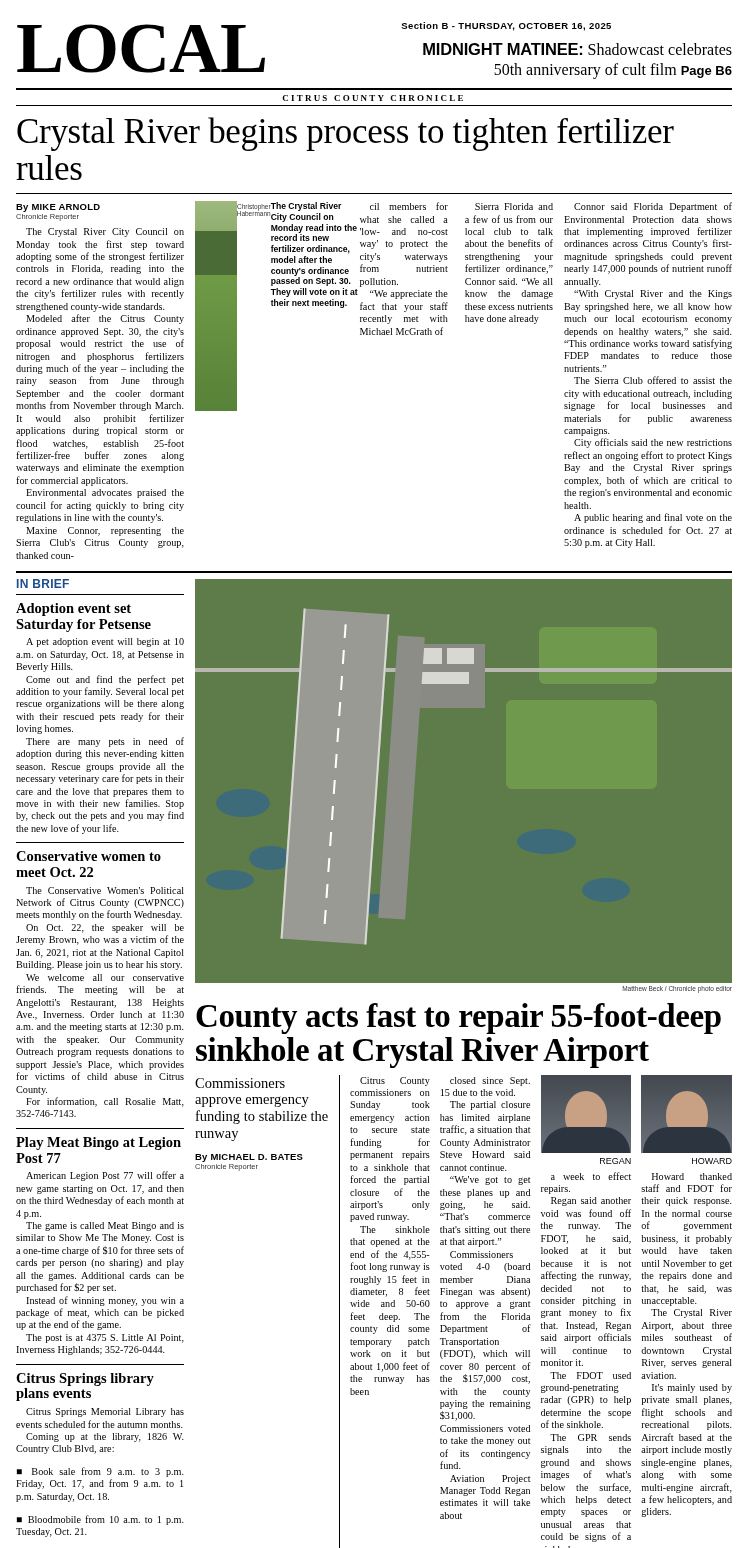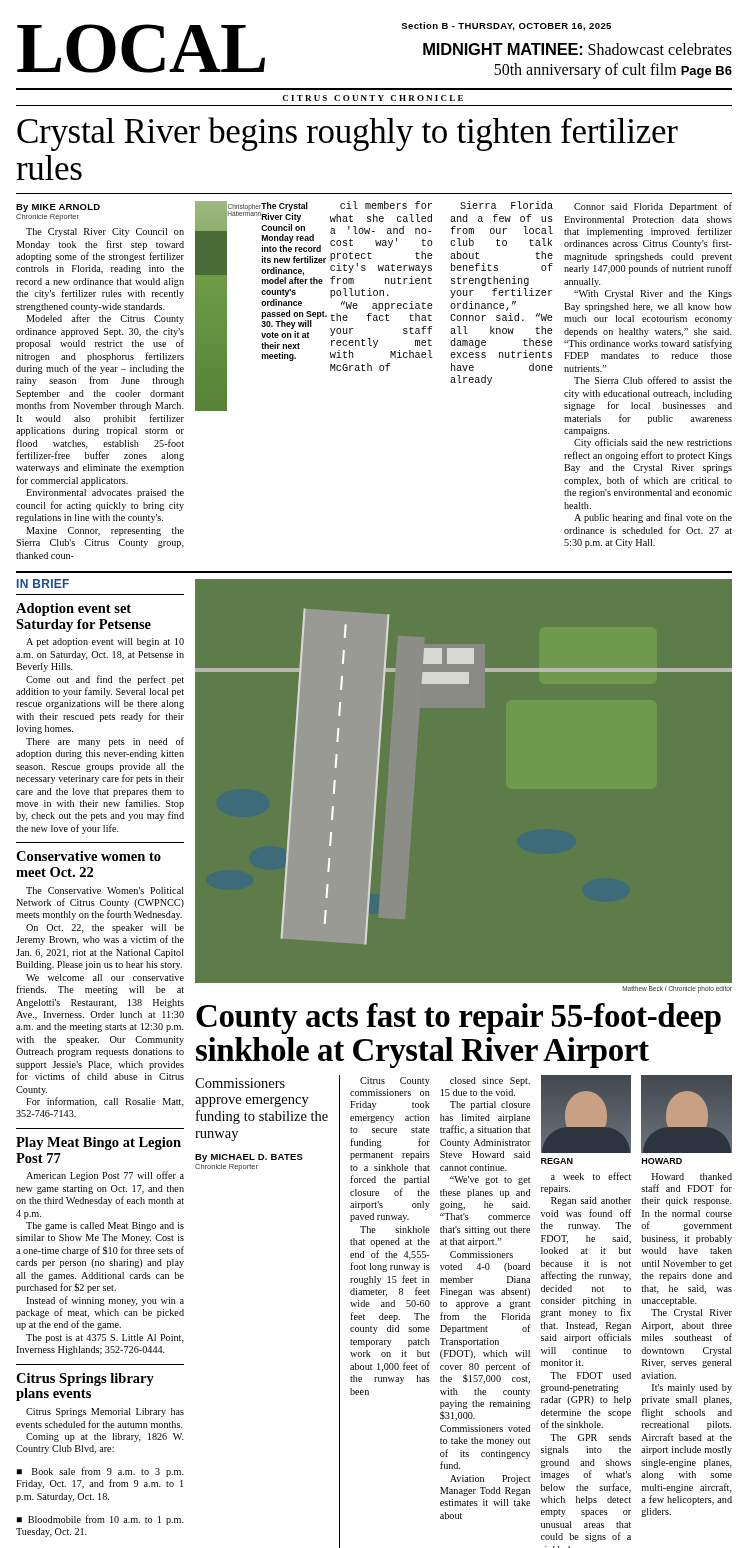--- a/index.html
+++ b/index.html
@@ -94,21 +94,21 @@
   .photo-lead .w2 { left:140px; top:146px; }
   .photo-lead .handle { position:absolute; left:160px; top:70px; width:8px; height:60px; background:#9a9a9a; transform: rotate(10deg); }
   .caption-credit {
     font-family: "Liberation Sans", sans-serif;
     font-size: 6.5px; color:#333; text-align: right; padding: 2px 0 1px 0;
   }
   .caption {
     font-family: "Liberation Sans", sans-serif;
     font-size: 8.6px; line-height: 1.25; font-weight: bold; padding-bottom: 6px;
   }
-  .lead-cols-2 { display: grid; grid-template-columns: 1fr 1fr; gap: 17px; font-family: Liberation Mono, monospace; }
+  .lead-cols-2 { display: grid; grid-template-columns: 1fr 1fr; gap: 17px; }
 
   
   .hr-black { border-top: 2px solid #000; margin: 9px 0 0 0; }
 
   
   .brief-head {
     font-family: "Liberation Sans", sans-serif;
     font-weight: bold; font-size: 12px; color: #1b4d8e;
     letter-spacing: .3px; padding: 4px 0 3px 0;
   }
@@ -174,21 +174,21 @@
   .mugshot { width: 100%; }
   .mug-img {
     width: 100%; height: 78px;
     background: linear-gradient(#43484f,#6c737c);
     position: relative; overflow: hidden;
   }
   .mug-img .head { position:absolute; left:50%; top:16px; width:42px; height:48px; margin-left:-21px; background:#c8a184; border-radius:50% 50% 45% 45%; }
   .mug-img .shoulders { position:absolute; left:50%; bottom:0; width:88px; height:26px; margin-left:-44px; background:#2c3440; border-radius:40px 40px 0 0; }
   .mug-name {
     font-family: "Liberation Sans", sans-serif;
-    font-weight: bold; font-size: 9px; text-align:left; padding: 3px 0 5px 0;
+    font-weight: normal; font-size: 9px; text-align:right; padding: 3px 0 5px 0;
   }
   .bullet { font-size: 10.2px; line-height:1.22; text-align: justify; }
   .vline { border-left: 1px solid #000; padding-left: 10px; }
 </style>
 </head>
 <body>
 
 <div class="page">
 
   <div class="masthead">
@@ -205,21 +205,21 @@
           <span class="pageno">Page B6</span>
         </div>
       </div>
     </div>
   </div>
 
   <div class="rule-thick"></div>
   <div class="chron-band">CITRUS COUNTY CHRONICLE</div>
   <div class="rule-thin"></div>
 
-  <h1 class="lead">Crystal River begins roughly to tighten fertilizer rules</h1>
+  <h1 class="lead">Crystal River begins process to tighten fertilizer rules</h1>
   <div class="rule-after-lead"></div>
 
   <div class="top-grid">
 
     <div>
       <div class="byline">By MIKE ARNOLD</div>
       <div class="byline-sub">Chronicle Reporter</div>
       <p class="body">The Crystal River City Council on Monday took the first step toward adopting some of the strongest fertilizer controls in Florida, reading into the record a new ordinance that would align the city's fertilizer rules with recently strengthened county-wide standards.</p>
       <p class="body">Modeled after the Citrus County ordinance approved Sept. 30, the city's proposal would restrict the use of nitrogen and phosphorus fertilizers during much of the year – including the rainy season from June through September and the cooler dormant months from November through March. It would also prohibit fertilizer applications during tropical storm or flood watches, establish 25-foot fertilizer-free buffer zones along waterways and eliminate the exemption for commercial applicators.</p>
       <p class="body">Environmental advocates praised the council for acting quickly to bring city regulations in line with the county's.</p>
@@ -328,21 +328,21 @@
       <h2 class="sink">County acts fast to repair 55-foot-deep sinkhole at Crystal River Airport</h2>
 
       <div class="sink-grid">
         <div>
           <div class="deck">Commissioners approve emergency funding to stabilize the runway</div>
           <div class="byline">By MICHAEL D. BATES</div>
           <div class="byline-sub">Chronicle Reporter</div>
         </div>
 
         <div class="vline">
-          <p class="body">Citrus County commissioners on Friday took emergency action to secure state funding for permanent repairs to a sinkhole that forced the partial closure of the airport's only paved runway.</p>
+          <p class="body">Citrus County commissioners on Sunday took emergency action to secure state funding for permanent repairs to a sinkhole that forced the partial closure of the airport's only paved runway.</p>
           <p class="body">The sinkhole that opened at the end of the 4,555-foot long runway is roughly 15 feet in diameter, 8 feet wide and 50-60 feet deep. The county did some temporary patch work on it but about 1,000 feet of the runway has been</p>
         </div>
 
         <div>
           <p class="body">closed since Sept. 15 due to the void.</p>
           <p class="body">The partial closure has limited airplane traffic, a situation that County Administrator Steve Howard said cannot continue.</p>
           <p class="body">“We've got to get these planes up and going, he said. “That's commerce that's sitting out there at that airport.”</p>
           <p class="body">Commissioners voted 4-0 (board member Diana Finegan was absent) to approve a grant from the Florida Department of Transportation (FDOT), which will cover 80 percent of the $157,000 cost, with the county paying the remaining $31,000. Commissioners voted to take the money out of its contingency fund.</p>
           <p class="body">Aviation Project Manager Todd Regan estimates it will take about</p>
         </div>

